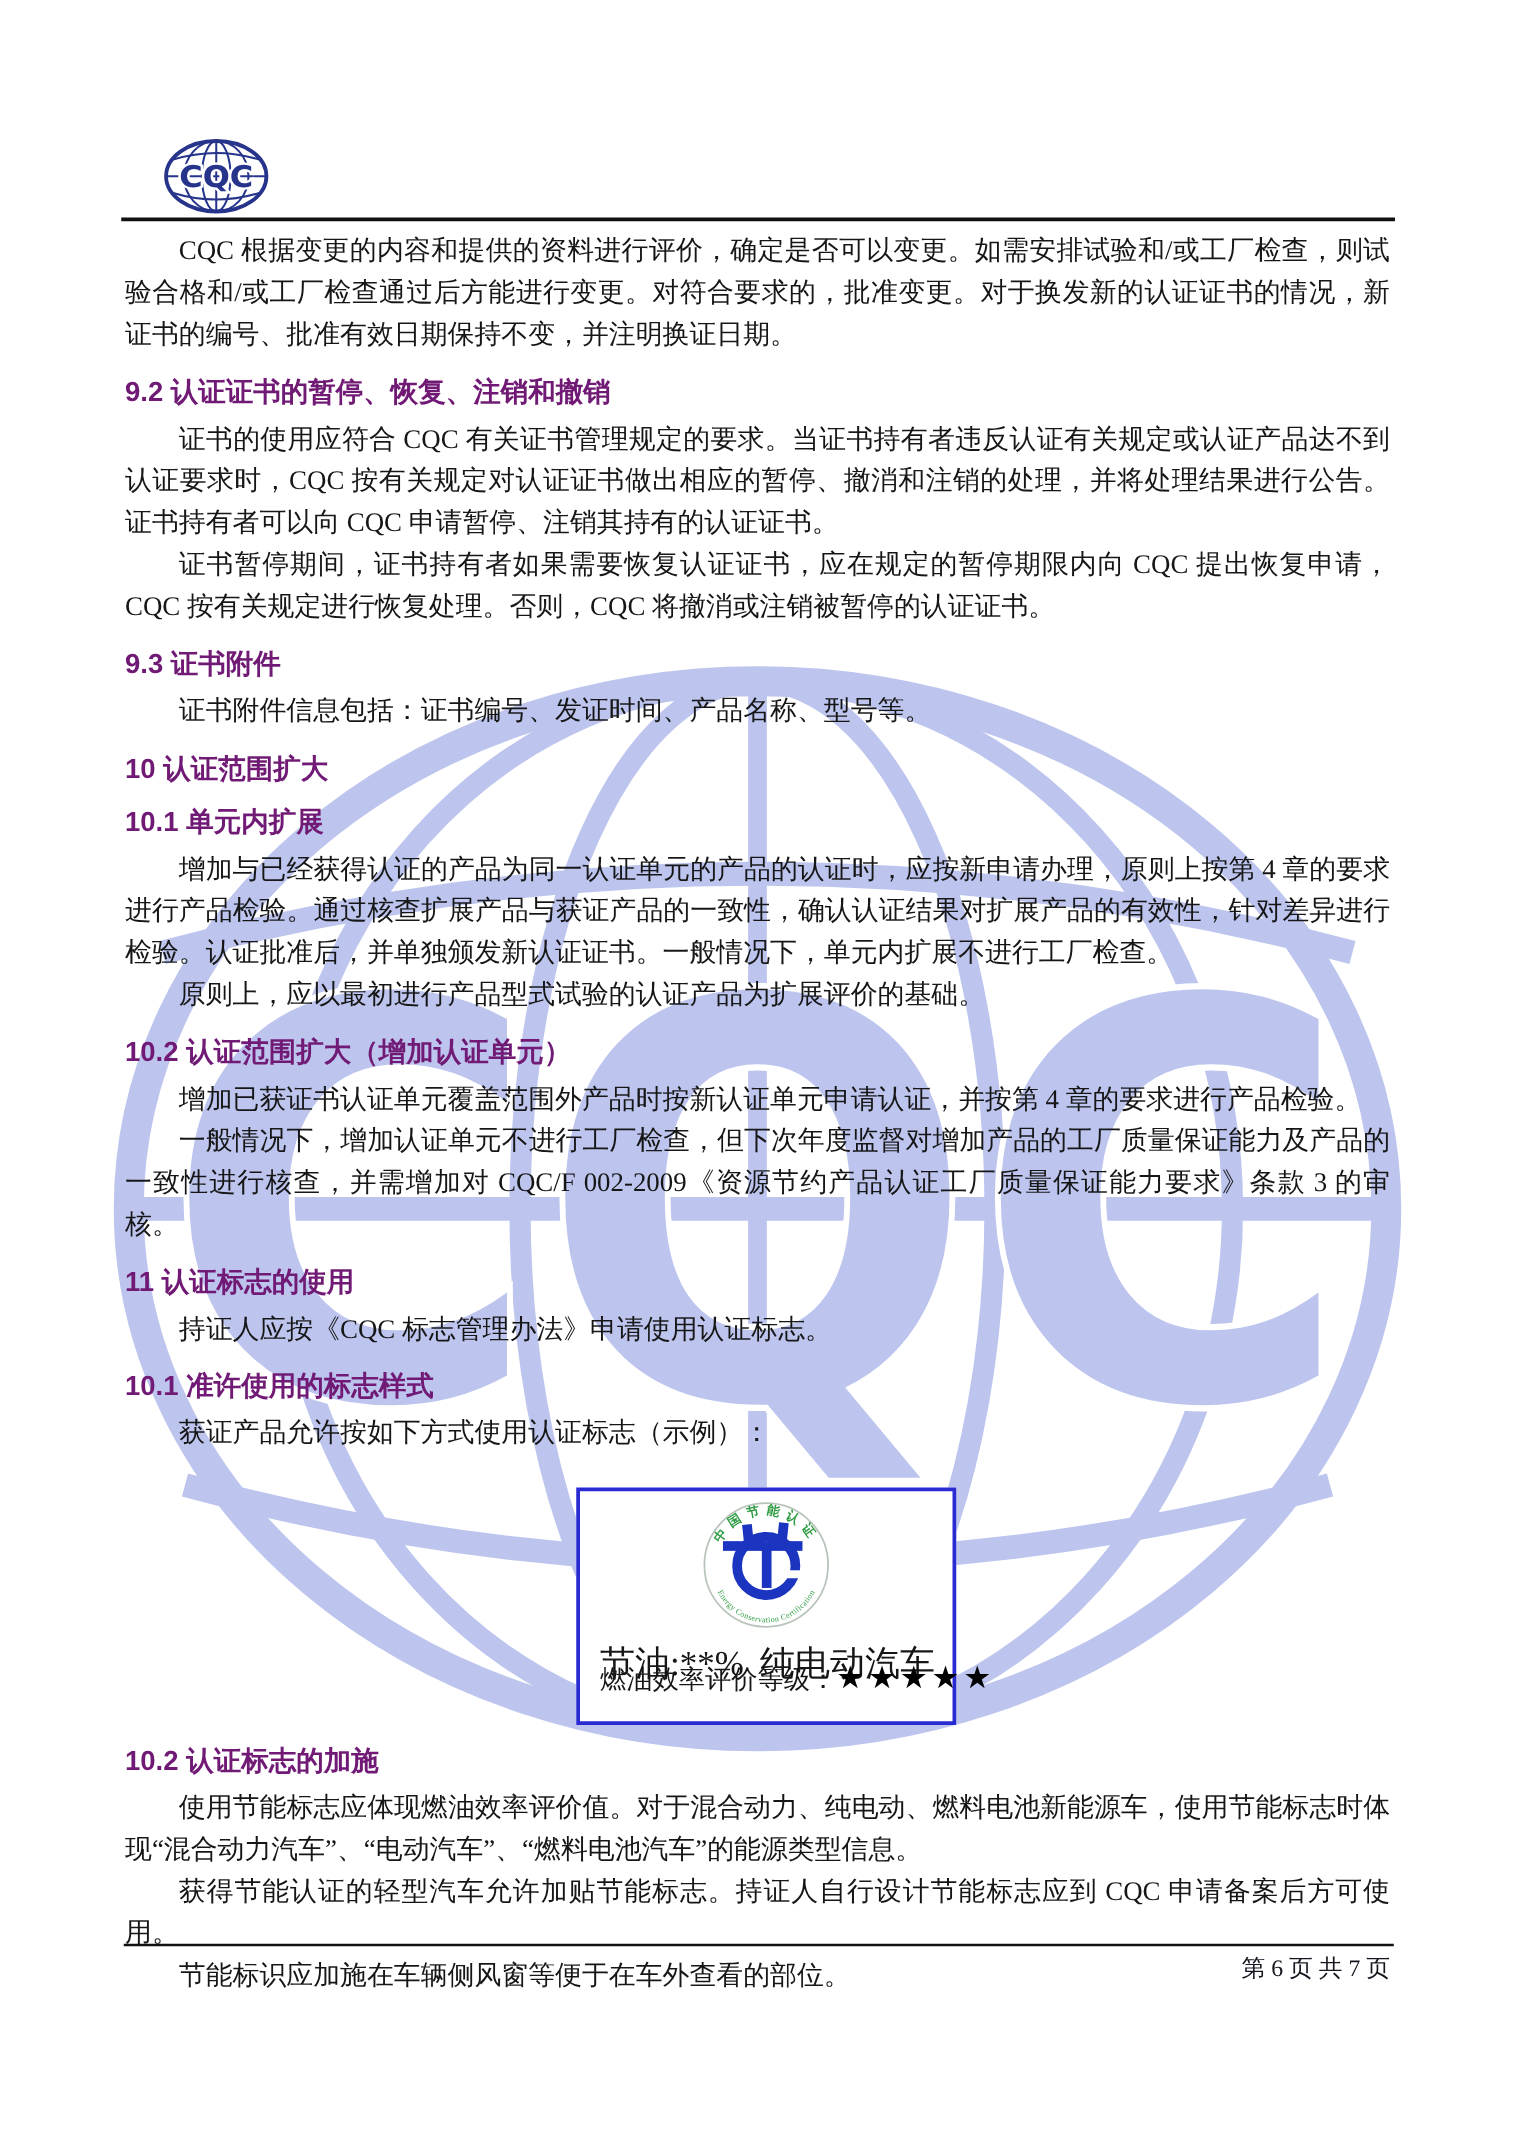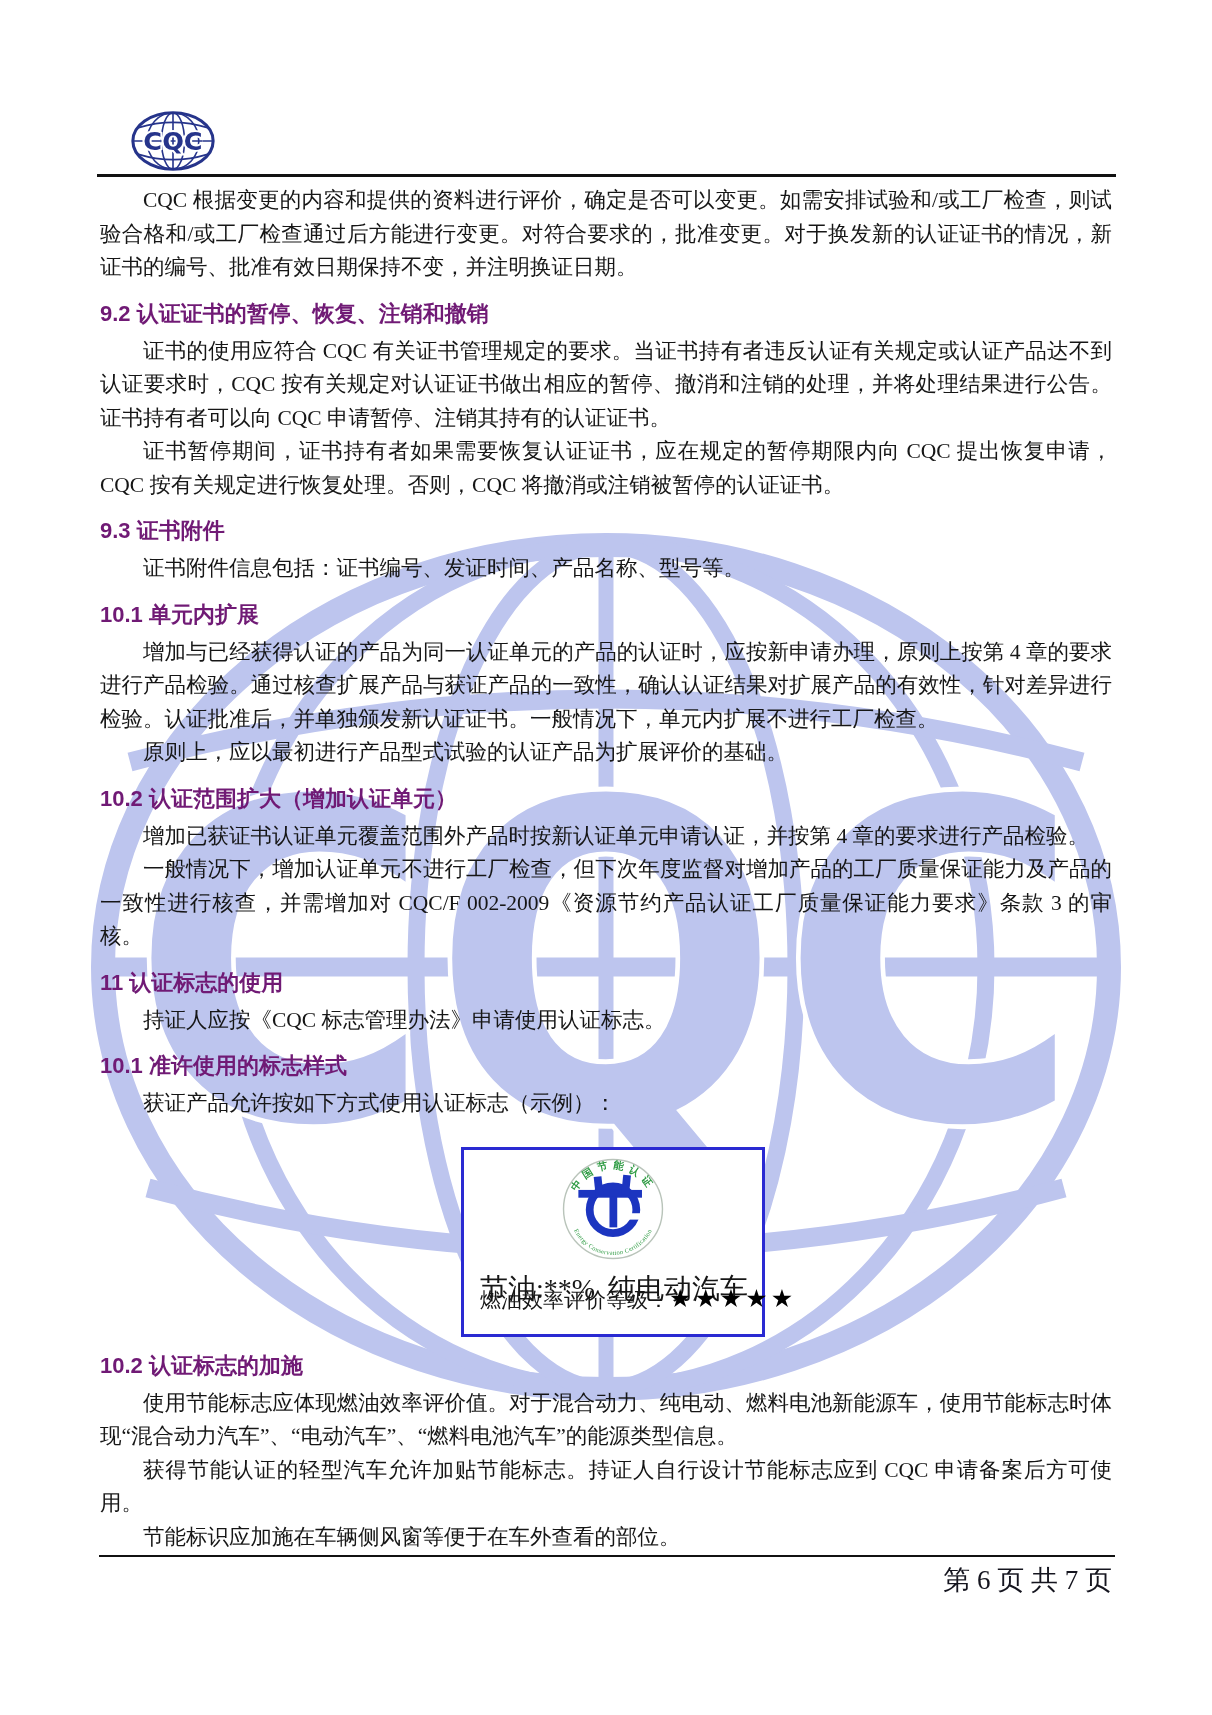--- a/index.html
+++ b/index.html
@@ -67,21 +67,21 @@
     font-size: 21px; line-height: 28px; white-space: nowrap;
   }
   .stars { font-size: 25px; letter-spacing: 3px; color:#000; font-family:"DejaVu Sans", sans-serif; }
   
   .footer-rule {
     position: absolute; left: 99px; right: 97px; top: 1555px; height: 0;
     border-top: 2.5px solid #111; z-index: 2;
   }
   .page-number {
     position: absolute; right: 100px; top: 1562px; z-index: 2;
-    font-size: 27px; color: #15151f;
+    font-size: 19px; color: #15151f;
   }
 </style>
 </head>
 <body>
 
 <div class="page">
 
   <svg class="watermark" width="1212" height="1715" viewBox="0 0 1212 1715">
     <g stroke="#bdc5ee" fill="none">
       <ellipse cx="606" cy="967" rx="503" ry="422" stroke-width="24"></ellipse>
@@ -113,20 +113,21 @@
   </div>
   <div class="header-rule"></div>
 
   <div class="content">
     <p>CQC 根据变更的内容和提供的资料进行评价，确定是否可以变更。如需安排试验和/或工厂检查，则试验合格和/或工厂检查通过后方能进行变更。对符合要求的，批准变更。对于换发新的认证证书的情况，新证书的编号、批准有效日期保持不变，并注明换证日期。</p>
     <h2>9.2 认证证书的暂停、恢复、注销和撤销</h2>
     <p>证书的使用应符合 CQC 有关证书管理规定的要求。当证书持有者违反认证有关规定或认证产品达不到认证要求时，CQC 按有关规定对认证证书做出相应的暂停、撤消和注销的处理，并将处理结果进行公告。证书持有者可以向 CQC 申请暂停、注销其持有的认证证书。</p>
     <p>证书暂停期间，证书持有者如果需要恢复认证证书，应在规定的暂停期限内向 CQC 提出恢复申请，CQC 按有关规定进行恢复处理。否则，CQC 将撤消或注销被暂停的认证证书。</p>
     <h2>9.3 证书附件</h2>
     <p>证书附件信息包括：证书编号、发证时间、产品名称、型号等。</p>
+    <h2>10  认证范围扩大</h2>
     <h2>10.1 单元内扩展</h2>
     <p>增加与已经获得认证的产品为同一认证单元的产品的认证时，应按新申请办理，原则上按第 4 章的要求进行产品检验。通过核查扩展产品与获证产品的一致性，确认认证结果对扩展产品的有效性，针对差异进行检验。认证批准后，并单独颁发新认证证书。一般情况下，单元内扩展不进行工厂检查。</p>
     <p>原则上，应以最初进行产品型式试验的认证产品为扩展评价的基础。</p>
     <h2>10.2 认证范围扩大（增加认证单元）</h2>
     <p>增加已获证书认证单元覆盖范围外产品时按新认证单元申请认证，并按第 4 章的要求进行产品检验。</p>
     <p>一般情况下，增加认证单元不进行工厂检查，但下次年度监督对增加产品的工厂质量保证能力及产品的一致性进行核查，并需增加对 CQC/F 002-2009《资源节约产品认证工厂质量保证能力要求》条款 3 的审核。</p>
     <h2>11 认证标志的使用</h2>
     <p>持证人应按《CQC 标志管理办法》申请使用认证标志。</p>
     <h2>10.1 准许使用的标志样式</h2>
     <p>获证产品允许按如下方式使用认证标志（示例）：</p>

